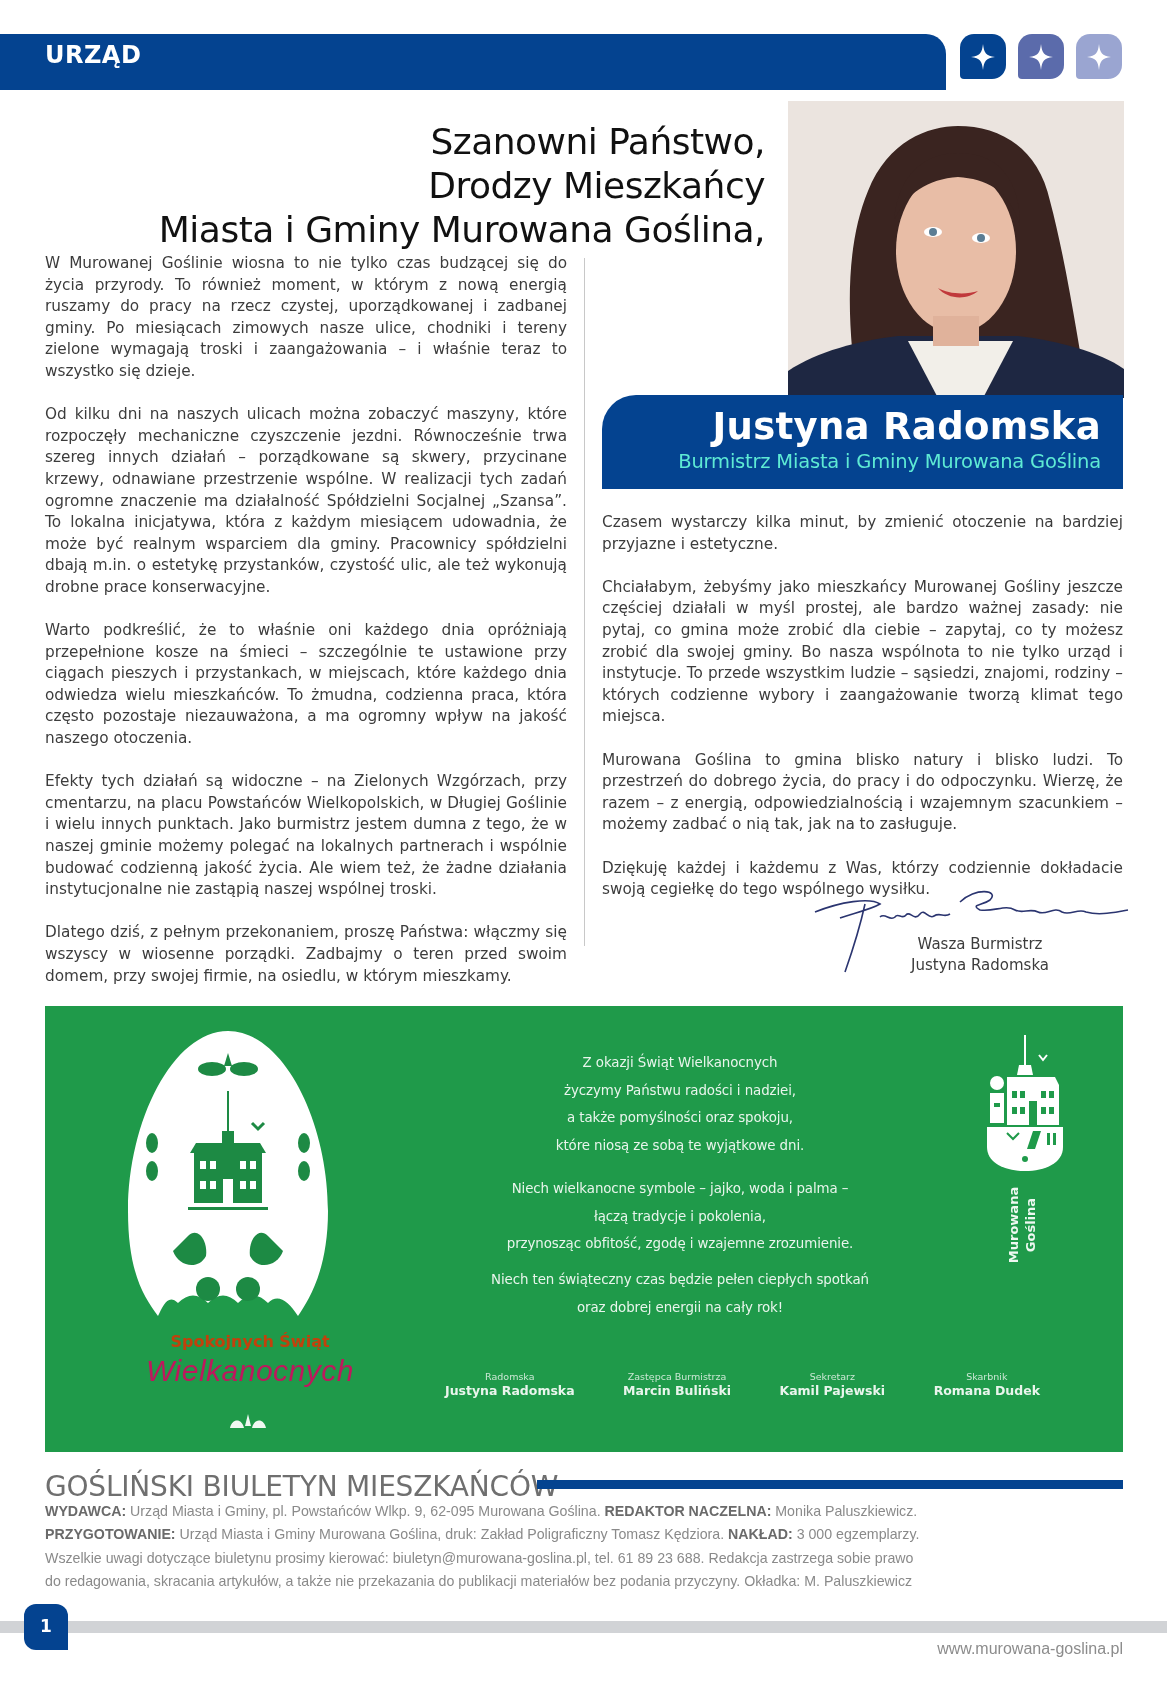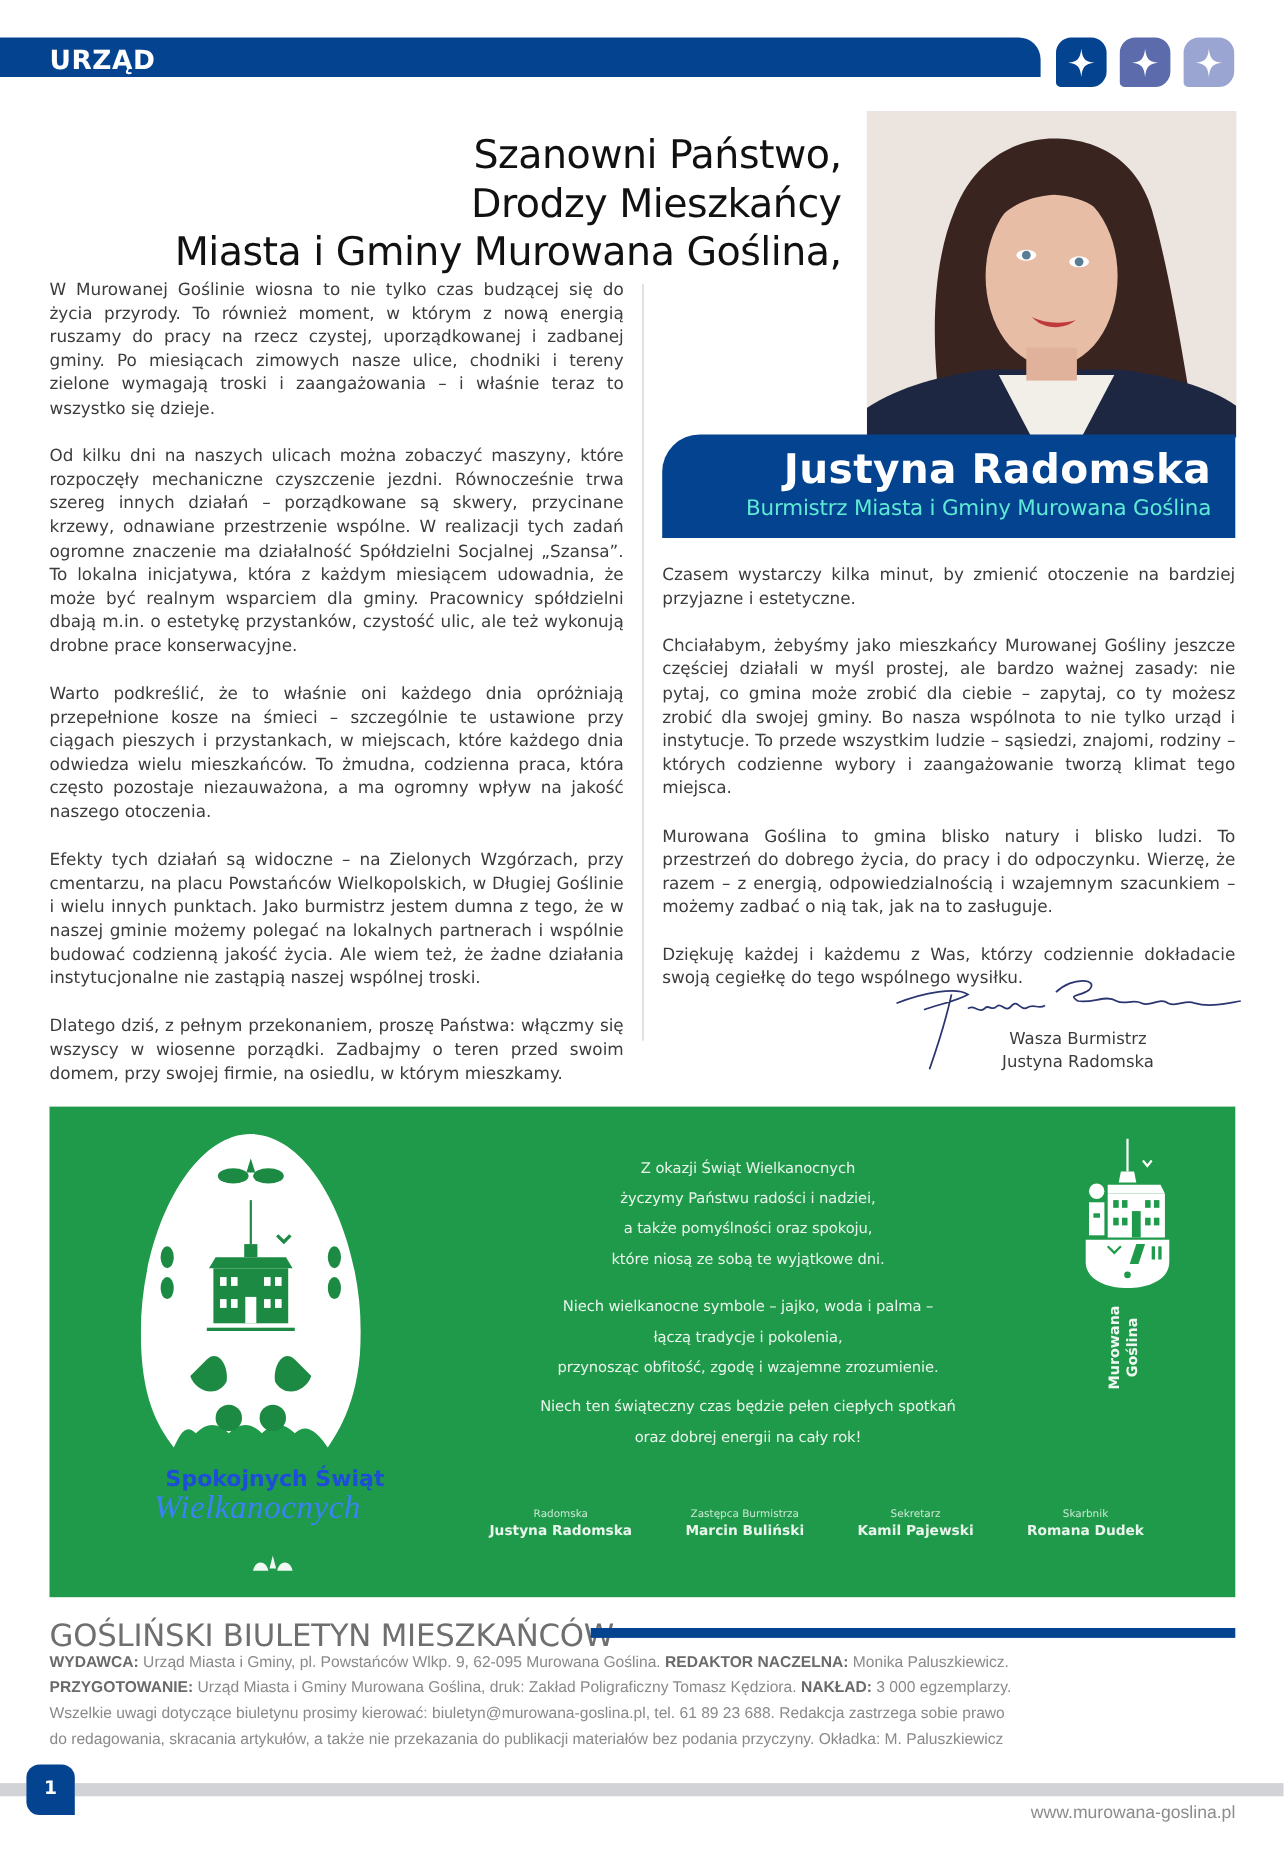--- a/index.html
+++ b/index.html
@@ -1,21 +1,21 @@
 <!DOCTYPE html>
 <html><head>
 <meta charset="utf-8">
 <style>
   * { box-sizing: border-box; margin: 0; padding: 0; }
   html, body { width: 1167px; height: 1683px; background: #ffffff; overflow: hidden; }
   body { position: relative; font-family: "Liberation Sans", sans-serif; color: #3a3a3a; }
 
   
   .section-bar {
-    position: absolute; left: 0; top: 34px; width: 946px; height: 36px;
+    position: absolute; left: 0; top: 34px; width: 946px; height: 56px;
     background: #044390; border-radius: 0 20px 0 0;
   }
   .section-bar .label {
     position: absolute; left: 45px; top: 7px; color: #fff;
     font-family: "DejaVu Sans", sans-serif; font-weight: bold; font-size: 24px; letter-spacing: 0.5px;
   }
   .tile { position: absolute; top: 34px; width: 46px; height: 45px; border-radius: 14px 14px 14px 4px; }
   .tile svg { position: absolute; left: 11px; top: 10px; }
   .tile.t1 { left: 960px; background: #044390; }
   .tile.t2 { left: 1018px; background: #5b6bab; }
@@ -72,25 +72,25 @@
     background: #1f9a4a;
   }
   .egg { position: absolute; left: 128px; top: 1031px; width: 200px; height: 290px; }
   .banner-greeting {
     position: absolute; left: 445px; top: 1049px; width: 470px; text-align: center; color: #e9f5ec;
     font-family: "DejaVu Sans", sans-serif; font-size: 13.4px; line-height: 27.7px; letter-spacing: -0.1px;
   }
   .banner-greeting .gap { height: 15px; }
   .spokojnych {
     position: absolute; left: 150px; top: 1332px; width: 200px; text-align: center;
-    font-family: "DejaVu Sans", sans-serif; font-weight: bold; font-size: 20px; color: #1d4ed8;
+    font-family: "DejaVu Sans", sans-serif; font-weight: bold; font-size: 16px; color: #c2410c;
   }
   .wielkanocnych {
-    position: absolute; left: 140px; top: 1354px; width: 220px; 
-    font-family: Liberation Serif, serif; font-style: italic; font-size: 30px; color: #3b82f6; letter-spacing: 0.5px;
+    position: absolute; left: 140px; top: 1354px; width: 220px; text-align: center;
+    font-family: Liberation Sans, sans-serif; font-style: italic; font-size: 30px; color: #be185d; letter-spacing: 0.5px;
   }
   .orn { position: absolute; left: 228px; top: 1412px; }
   .signers { position: absolute; left: 445px; top: 1371px; width: 595px; display: flex; justify-content: space-between; }
   .signer { text-align: center; color: #e9f5ec; font-family: "DejaVu Sans", sans-serif; }
   .signer .t { font-size: 9.5px; opacity: 0.85; }
   .signer .n { font-size: 12.5px; font-weight: bold; margin-top: 1px; }
   .crest { position: absolute; left: 985px; top: 1035px; width: 80px; height: 190px; }
   .crest-label {
     position: absolute; left: 1005px; top: 1270px; transform: rotate(-90deg); transform-origin: left top;
     color: #eef8f1; font-family: "DejaVu Sans", sans-serif; font-weight: bold; font-size: 13px; line-height: 17px; text-align: center; width: 90px;

